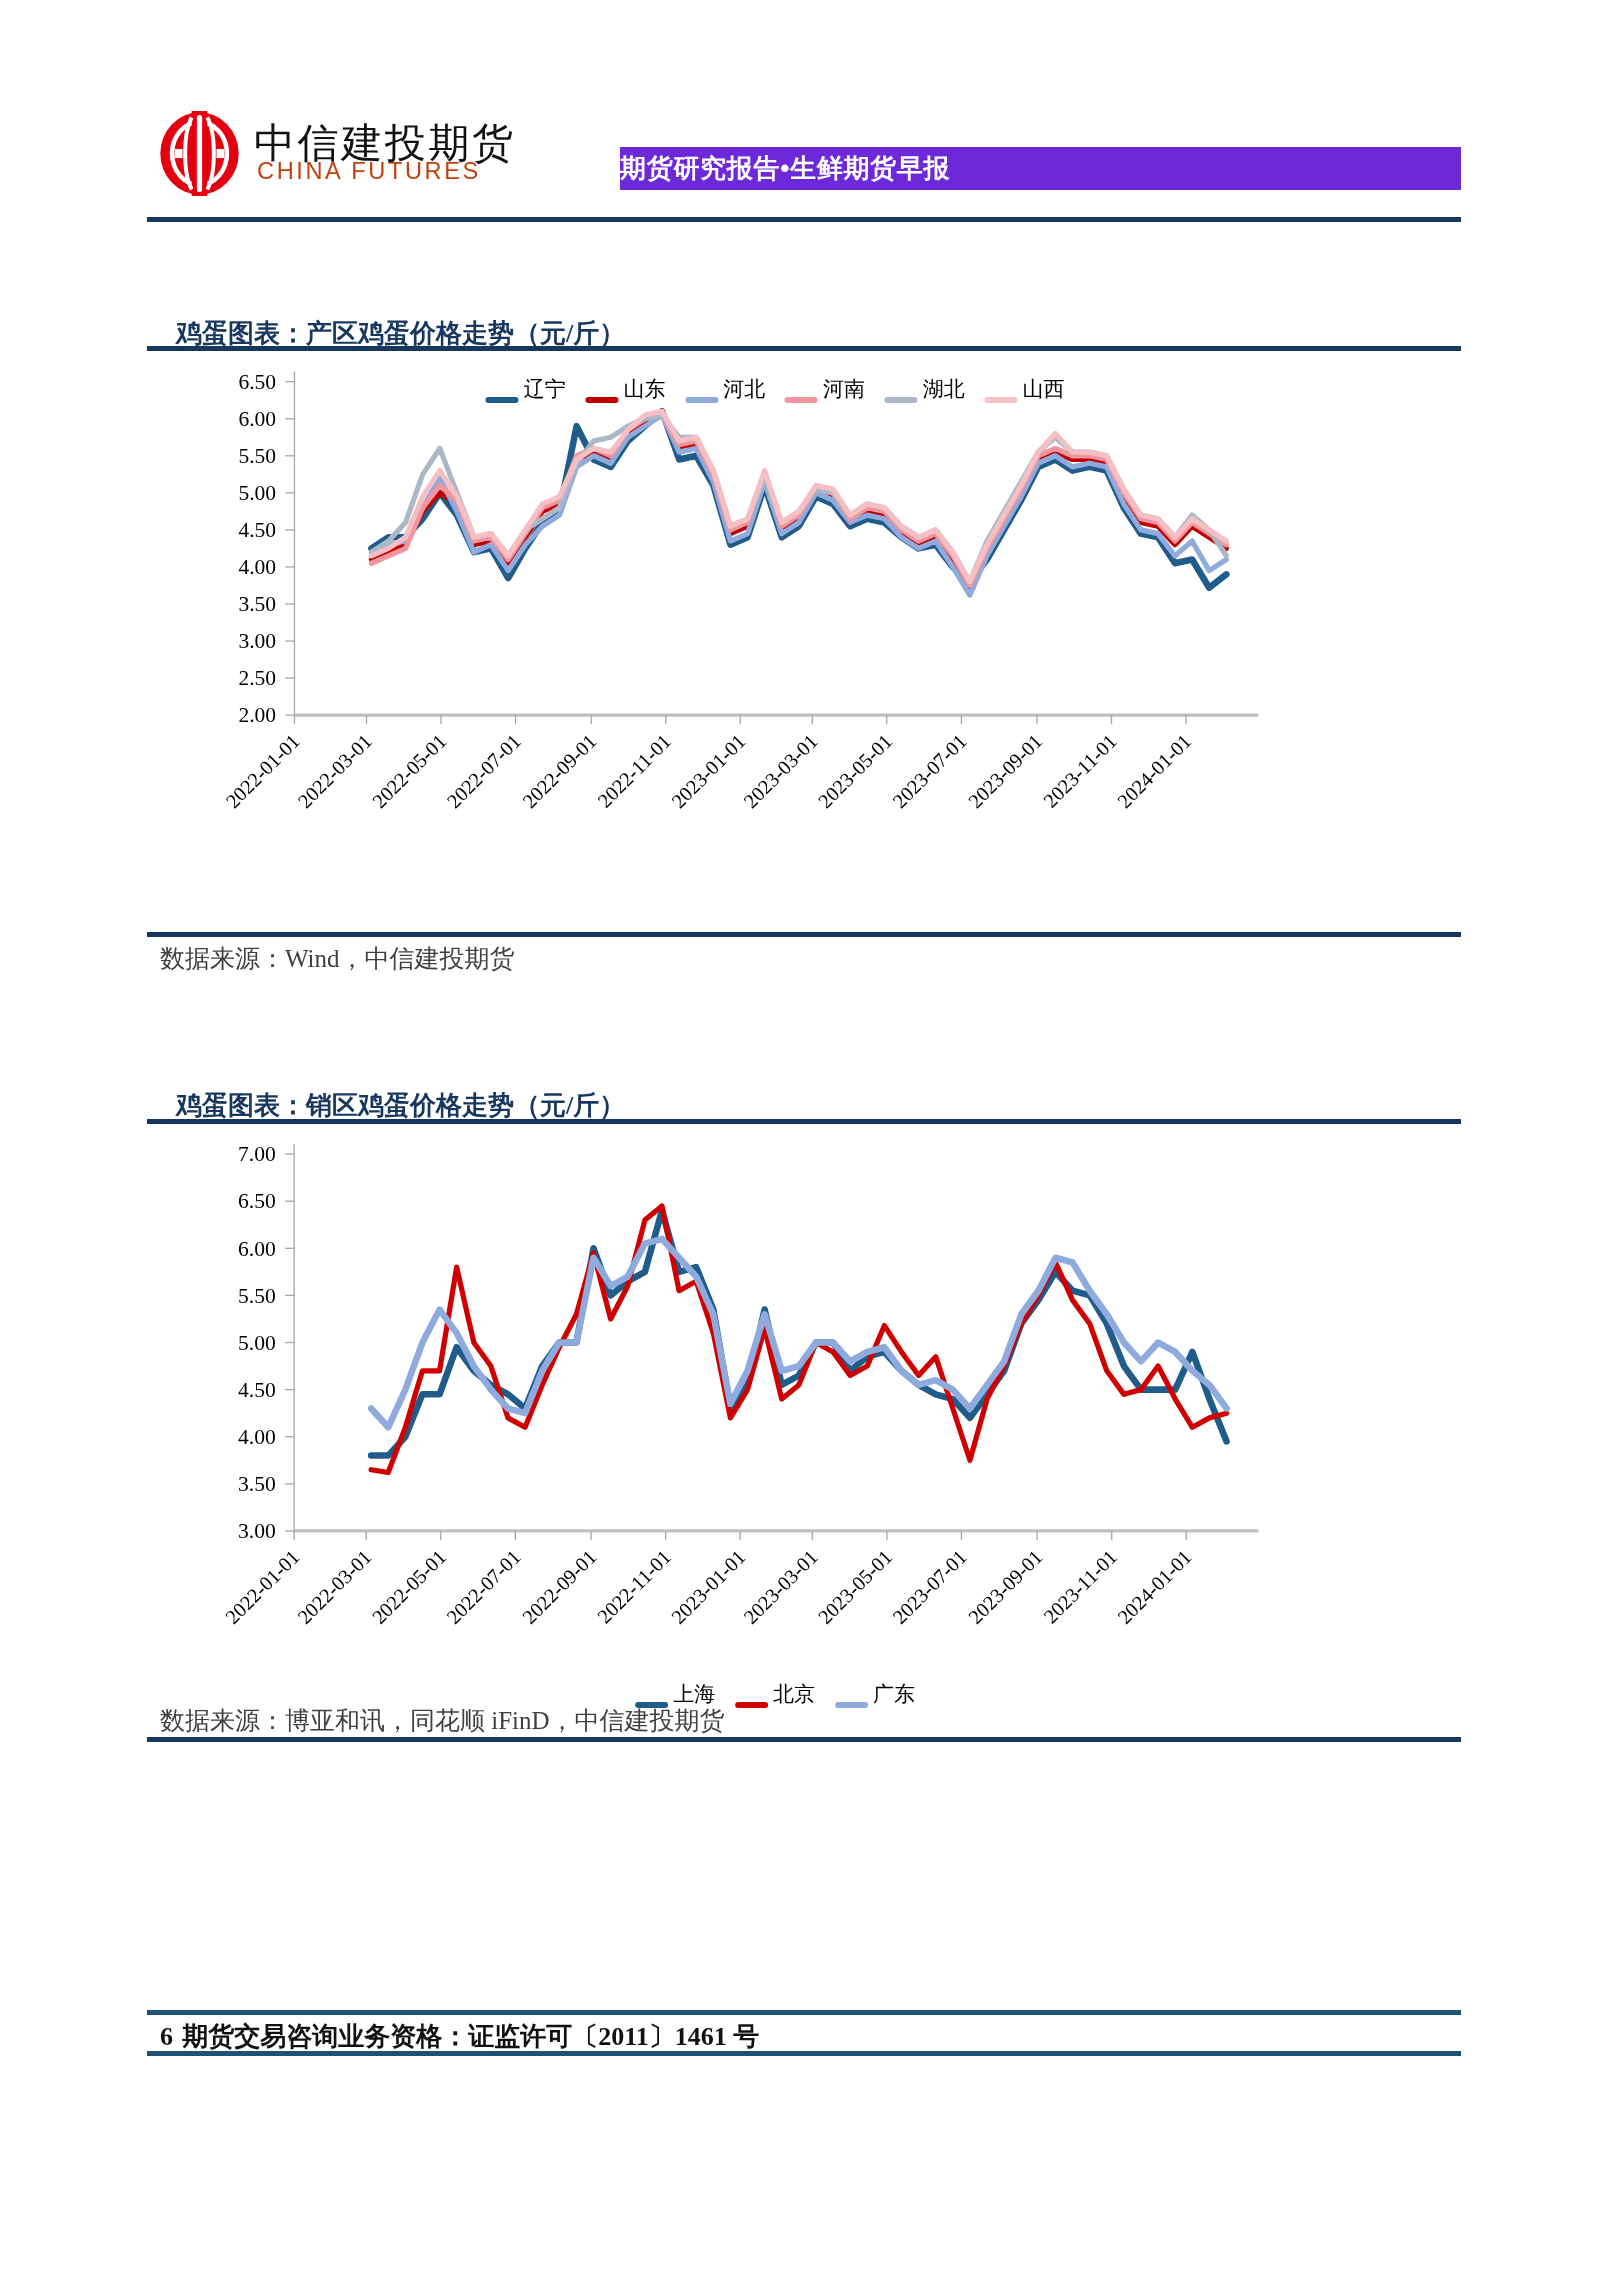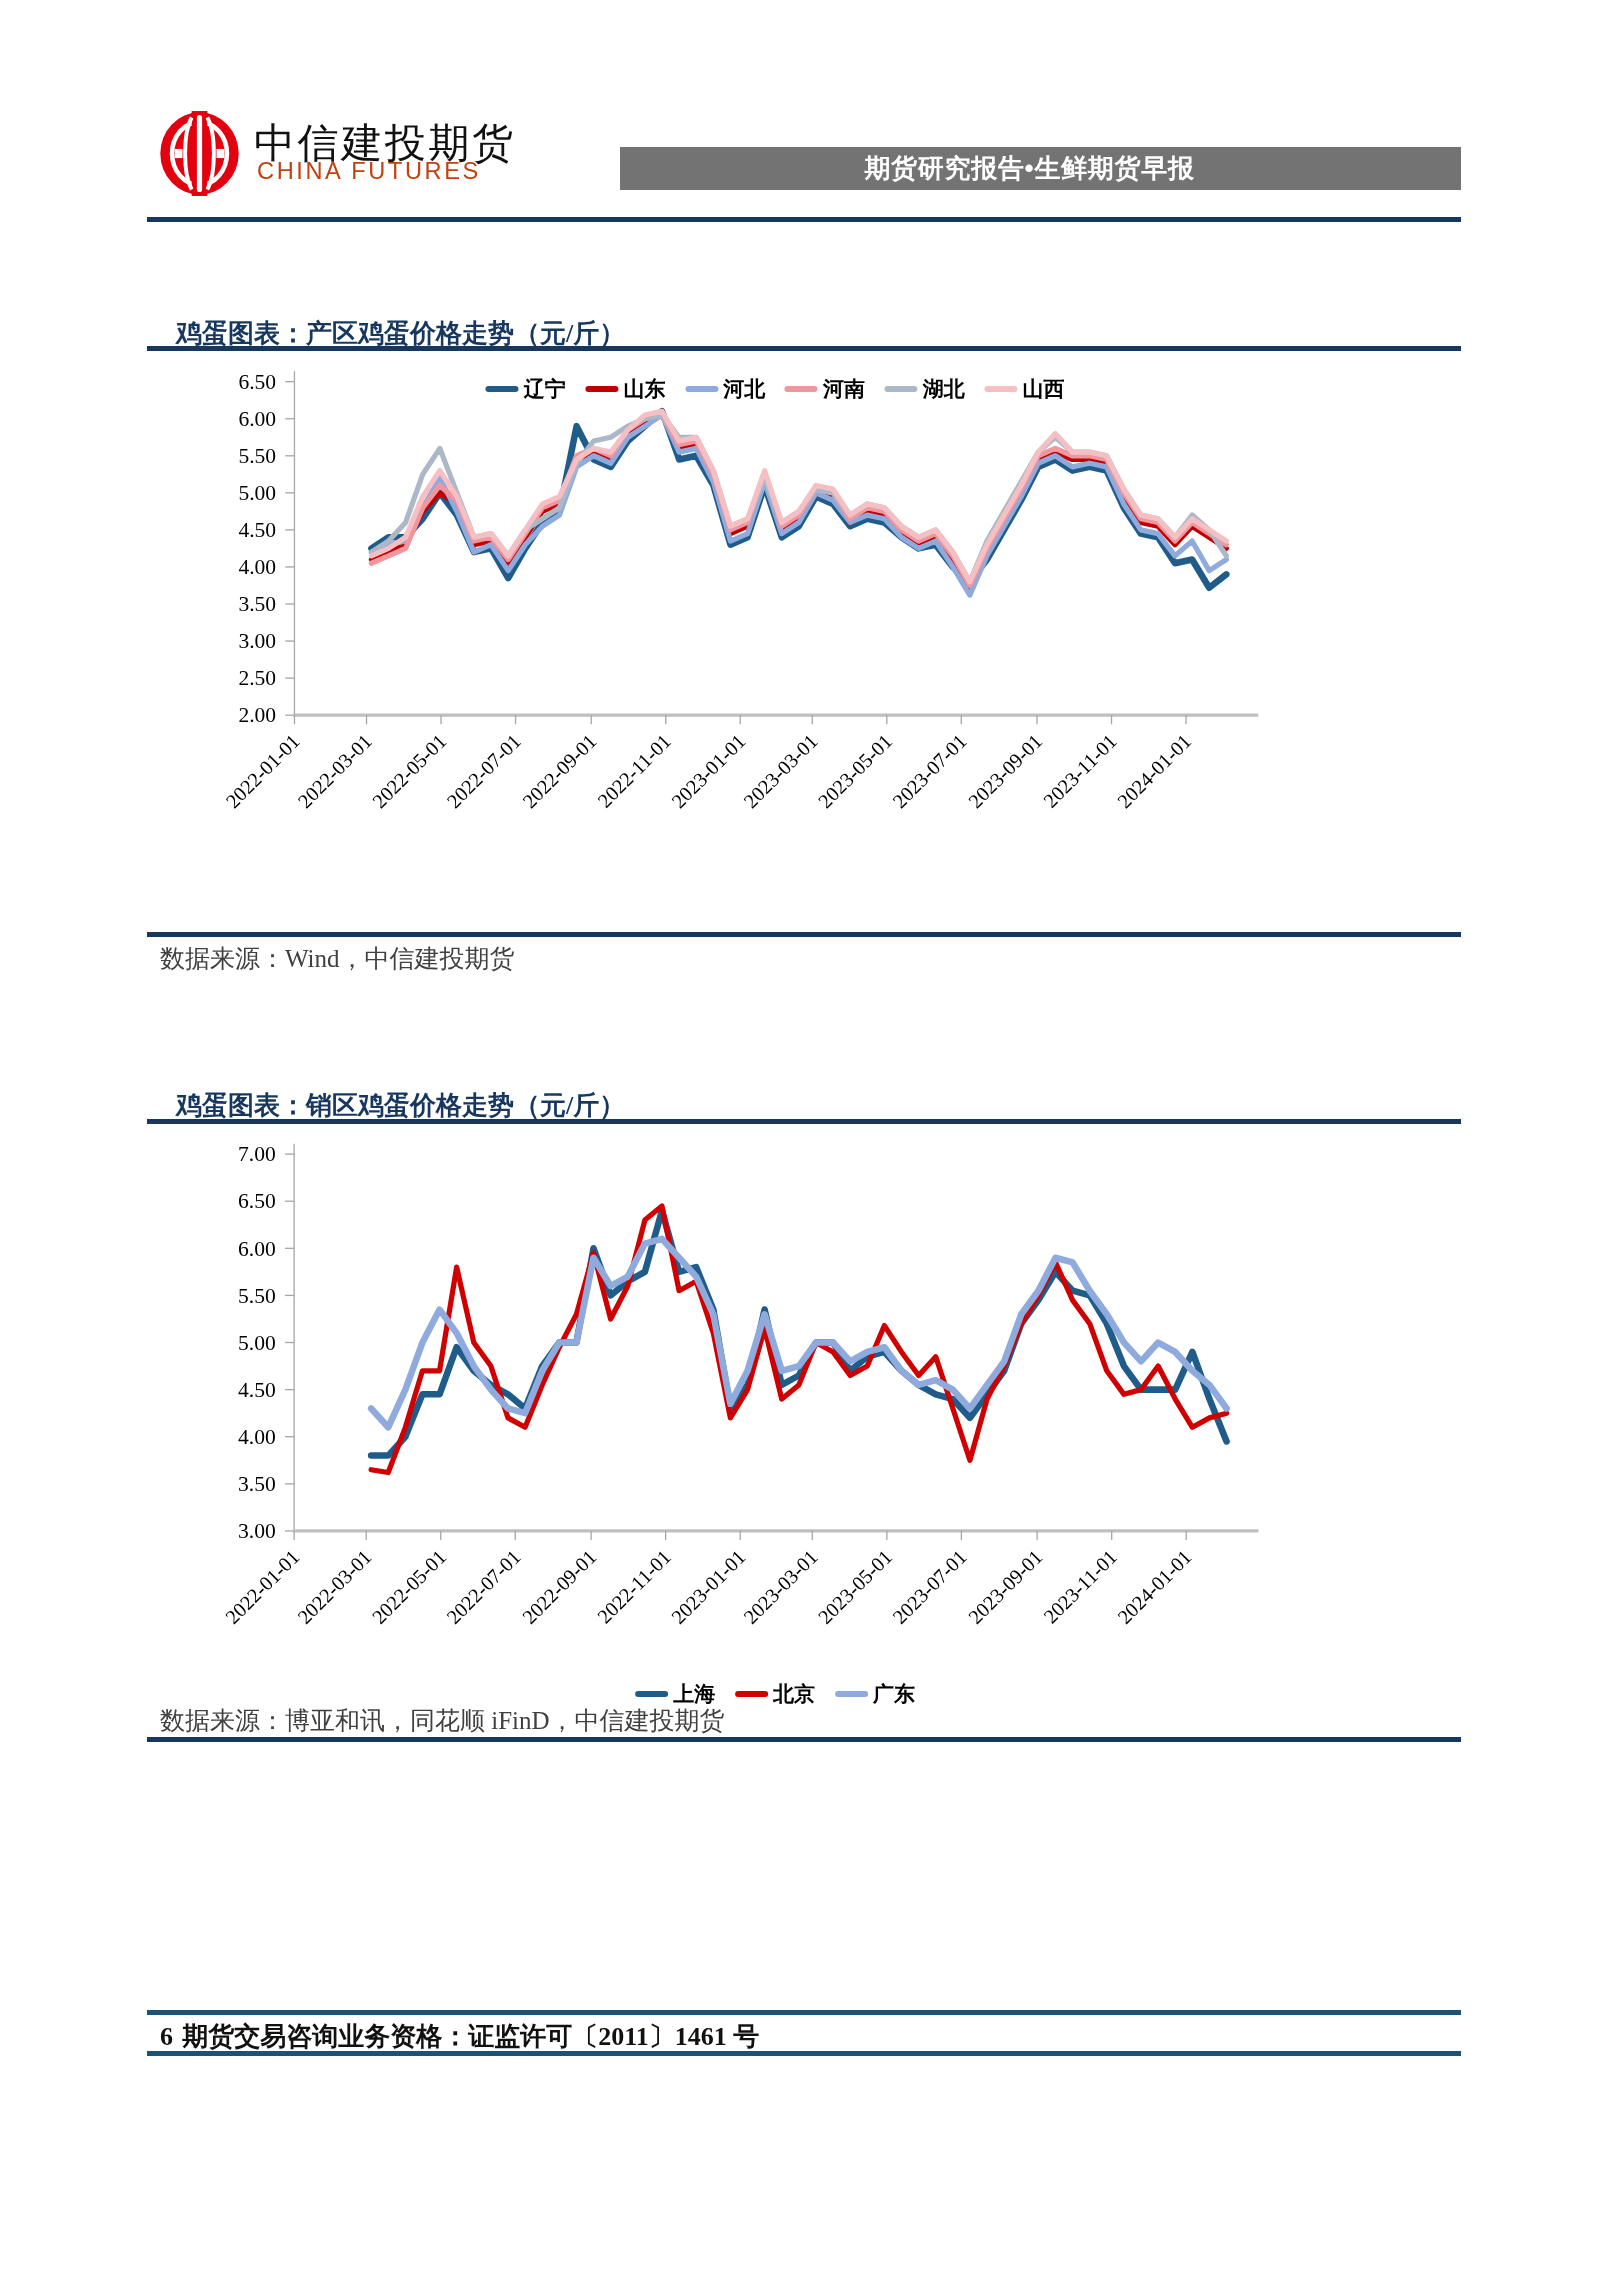--- a/index.html
+++ b/index.html
@@ -17,24 +17,24 @@
     font-family:"Liberation Sans","DejaVu Sans",sans-serif;
     font-size:41px;font-weight:400;color:#111111;letter-spacing:2.6px;white-space:nowrap;
   }
   .brand-en{
     position:absolute;left:257px;top:158px;
     font-family:"Liberation Sans","DejaVu Sans",sans-serif;
     font-size:23.6px;font-weight:400;color:#c2410c;letter-spacing:2.6px;white-space:nowrap;
   }
   .banner{
     position:absolute;left:620px;top:147px;width:841px;height:43px;
-    background:#737373;color:#ffffff;
+    background:#6d28d9;color:#ffffff;
     font-family:"Liberation Sans","DejaVu Sans",sans-serif;
     font-size:26px;font-weight:700;
-    line-height:43px;text-align:center;padding-right:22px;box-sizing:border-box;
+    line-height:43px;text-align:left;padding-right:22px;box-sizing:border-box;
     letter-spacing:0.7px;white-space:nowrap;
   }
   .header-rule{position:absolute;left:147px;top:217px;width:1314px;height:5.2px;background:#17375E;}
 
   
   .fig-title{
     position:absolute;left:160px;margin:16px;
     font-size:26px;font-weight:700;color:#17375E;white-space:nowrap;
   }
   .rule{position:absolute;left:147px;width:1314px;height:4.6px;background:#17375E;}
@@ -43,21 +43,21 @@
     font-size:25px;color:#404040;white-space:nowrap;
   }
 
   
   .chart{position:absolute;left:160px;}
   .chart svg{position:absolute;left:0;top:0;overflow:visible;}
   .legend{
     position:absolute;display:flex;align-items:center;gap:19.6px;
     transform:translateX(-50%);white-space:nowrap;
   }
-  .legend-item{display:flex;align-items:center;gap:5.2px;font-weight:bold;}
+  .legend-item{display:flex;align-items:flex-end;gap:5.2px;}
   .legend-swatch{display:inline-block;width:33px;height:6.5px;border-radius:3.3px;}
   .legend-label{font-size:21px;color:#000000;}
 
   
   .footer-rule{position:absolute;left:147px;width:1314px;height:4.6px;background:#1B5276;}
   .footer-text{
     position:absolute;left:160px;top:2019px;margin:0;
     font-size:26px;font-weight:700;color:#111111;white-space:nowrap;
   }
   .footer-text .pn{margin-right:9.2px;}

